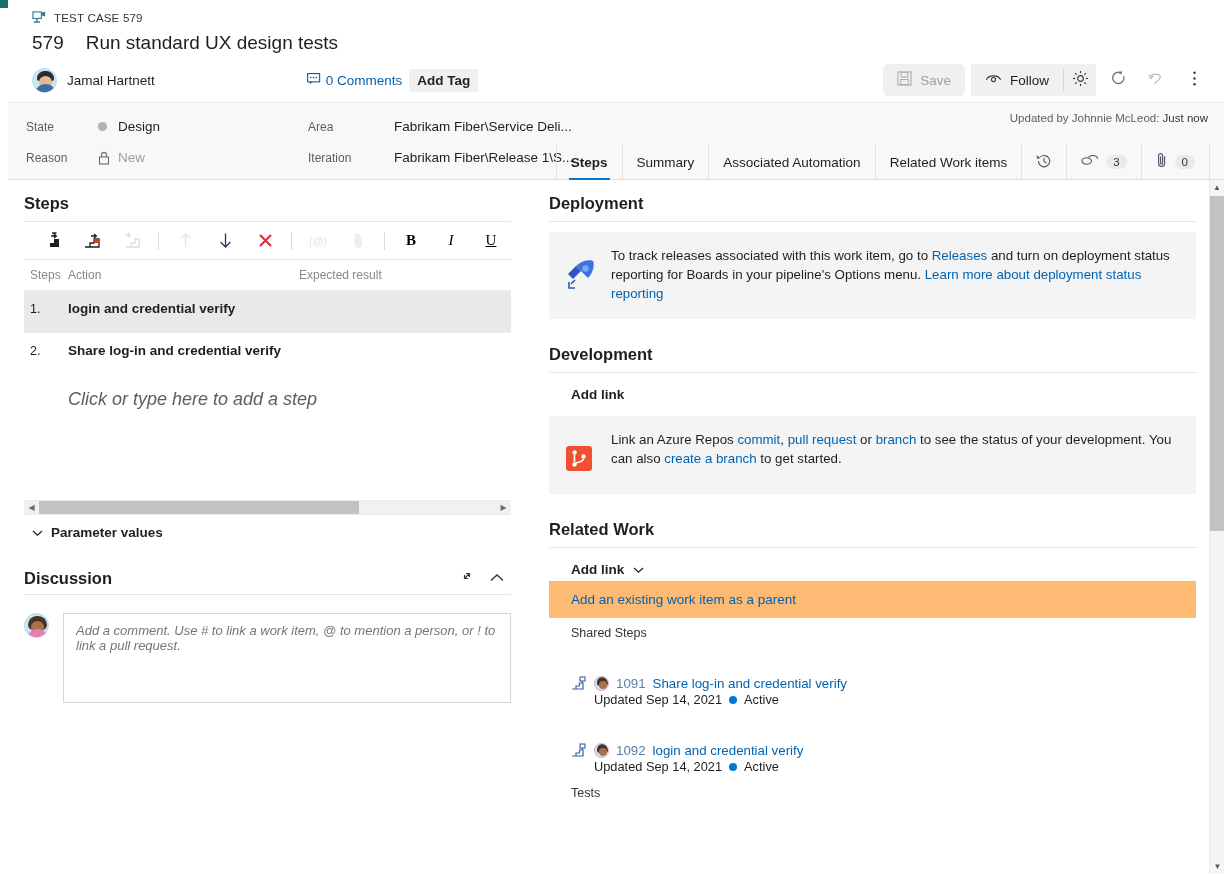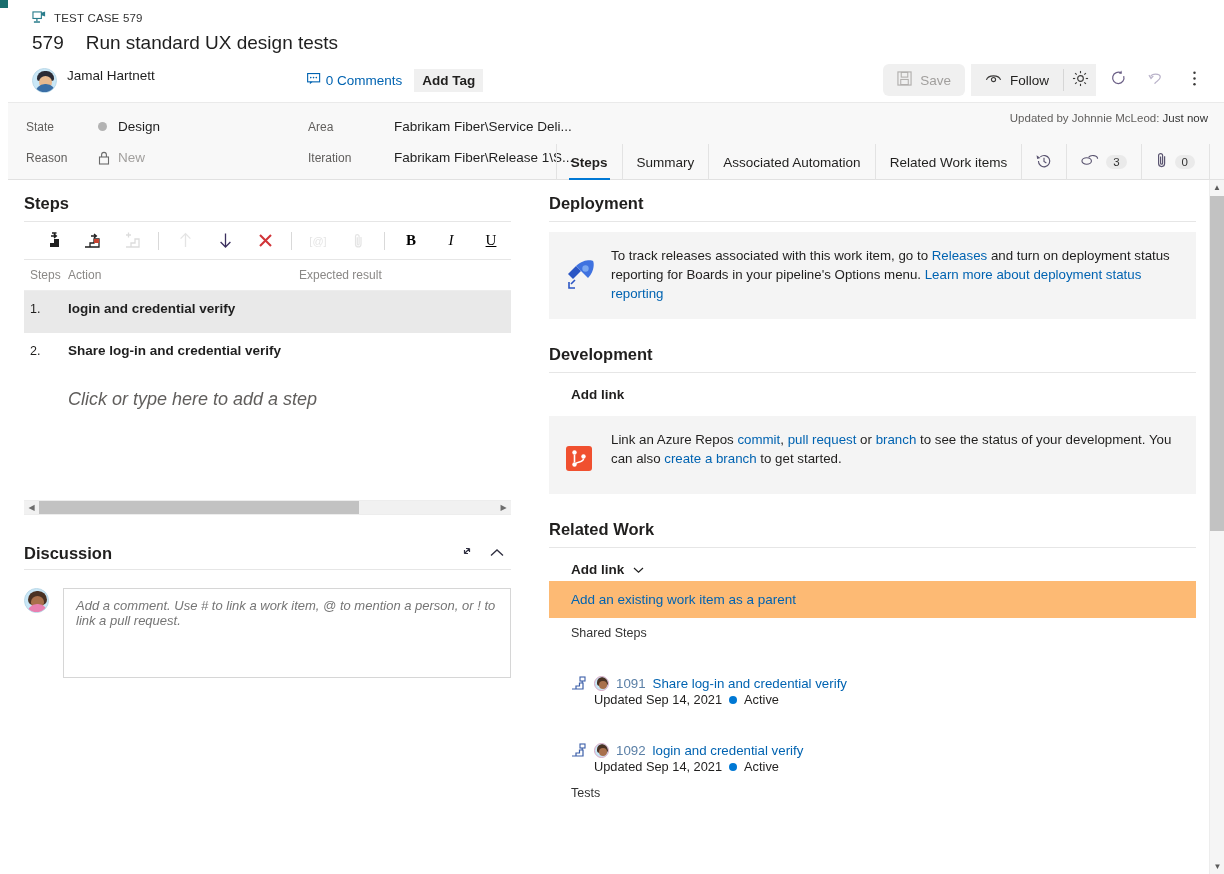--- a/index.html
+++ b/index.html
@@ -31,38 +31,38 @@
     display: flex; align-items: baseline; gap: 22px;
     padding: 4px 0 2px 24px; height: 34px;
   }
   .wi-id { font-size: 19px; color: #1f1f1f; }
   .wi-title { font-size: 19px; color: #1f1f1f; }
 
   .meta-row {
     display: flex; align-items: center;
     padding: 2px 14px 6px 24px; height: 40px;
   }
-  .assignee { display: flex; gap: 10px; }
+  .assignee { display: flex; align-items: center; gap: 10px; }
   .avatar {
     width: 25px; height: 25px; border-radius: 50%;
     background: #c9e7f7; position: relative; overflow: hidden;
     border: 1px solid #bcd9e8; flex: 0 0 25px;
   }
   .avatar .hair { position: absolute; left: 4px; top: 2px; width: 17px; height: 10px;
     background: #2b2b35; border-radius: 9px 9px 3px 3px; }
   .avatar .face { position: absolute; left: 6px; top: 7px; width: 13px; height: 12px;
     background: #e8b98e; border-radius: 50% 50% 45% 45%; }
   .avatar .body { position: absolute; left: 2px; bottom: -4px; width: 21px; height: 12px;
     background: #3a6ea5; border-radius: 10px 10px 0 0; }
   .avatar.f .hair { background: #4a3224; width: 19px; left: 3px; height: 14px; border-radius: 10px 10px 6px 6px;}
   .avatar.f .face { background: #a9704c; }
   .avatar.f .body { background: #e87fb0; }
   .assignee-name { font-size: 13.5px; color: #1f1f1f; }
 
-  .comments-block { display: flex; align-items: center; gap: 12px; margin-left: 152px; }
+  .comments-block { display: flex; align-items: center; gap: 7px; margin-left: 152px; }
   .comments-link { display: flex; align-items: center; gap: 5px; color: #0063b1; font-size: 13.5px; cursor: pointer; }
   .add-tag {
     background: #f0f0f0; border: none; font-size: 13.5px; color: #201f1e;
     padding: 4px 8px; cursor: pointer; font-family: inherit; font-weight: 600;
   }
 
   .header-actions { margin-left: auto; display: flex; align-items: center; gap: 6px; }
   .btn-flat {
     display: flex; align-items: center; gap: 8px;
     background: #f0f0f0; border: none; height: 32px; padding: 0 14px;
@@ -522,20 +522,28 @@
         <div class="add-step-hint">Click or type here to add a step</div>
 
         <div class="hscroll">
           <span class="hs-arrow">◀</span>
           <span class="hs-track">
               <span class="hs-thumb"></span>
             </span>
           <span class="hs-arrow">▶</span>
         </div>
 
+        <div class="param-values">
+          <span>
+            <svg width="11" height="8" viewBox="0 0 11 8">
+                <path d="M1 2 L5.5 6.2 L10 2" fill="none" stroke="#1f1f1f" stroke-width="1.2"></path>
+              </svg>
+          </span>
+          <span>Parameter values</span>
+        </div>
 
         <div class="discussion-wrap">
           <div class="discussion-head">
             <span class="disc-title">Discussion</span>
             <span class="disc-actions">
               <span>
                 <svg width="16" height="16" viewBox="0 0 16 16">
                   <path d="M5.5 10.5 L10.5 5.5 M10.5 5.5 H7 M10.5 5.5 V9" fill="none" stroke="#2f2f40" stroke-width="1.2"></path>
                   <path d="M5.5 10.5 H9 M5.5 10.5 V7" fill="none" stroke="#2f2f40" stroke-width="1.2"></path>
                 </svg>

